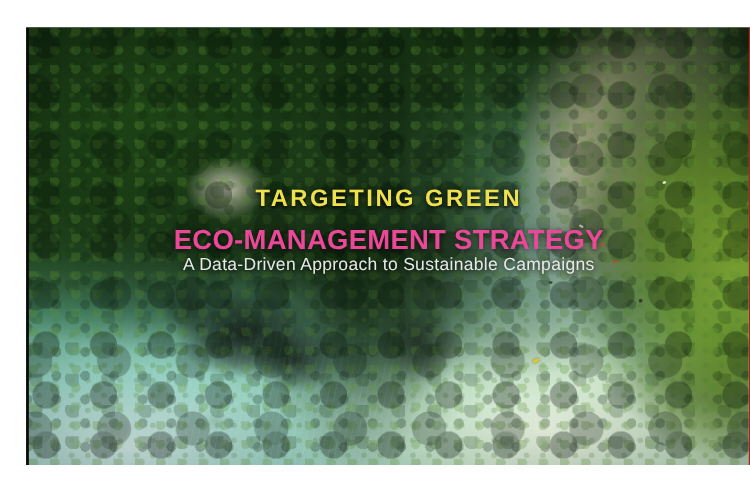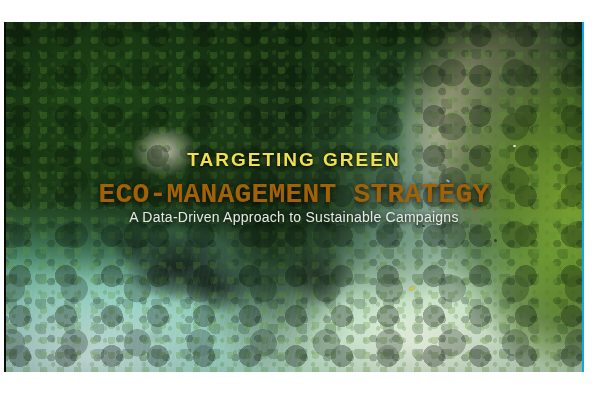--- a/index.html
+++ b/index.html
@@ -15,28 +15,28 @@
   #slide-root {
     position: relative;
     width: 600px;
     height: 400px;
     background: #ffffff;
   }
 
   
   .photo-frame {
     position: absolute;
-    left: 4px;
+    left: 21px;
     top: 22px;
     width: 580px;
     height: 350px;
     overflow: hidden;
     background: #0b1a0c;
     border-left: 2px solid #0a0a08;
-    border-right: 2px solid #0ea5e9;
+    border-right: 2px solid #b91c1c;
     box-sizing: border-box;
   }
 
   
 
   .layer {
     position: absolute;
     inset: 0;
     pointer-events: none;
   }
@@ -194,25 +194,25 @@
     font-size: 19px;
     letter-spacing: 2.0px;
     color: #efe04e;
     text-shadow: 0 1px 3px rgba(0,0,0,0.75), 0 0 10px rgba(0,0,0,0.45);
     line-height: 1.1;
     white-space: nowrap;
   }
 
   .headline {
     margin-top: 9px;
-    font-family: Liberation Mono, monospace;
+    font-family: Liberation Sans, sans-serif;
     font-weight: bold;
-    font-size: 28px;
+    font-size: 22px;
     letter-spacing: 0.2px;
-    color: #a16207;
+    color: #ec4899;
     text-shadow: 0 2px 5px rgba(0,0,0,0.62), 0 0 14px rgba(0,0,0,0.38);
     line-height: 1.05;
     white-space: nowrap;
   }
 
   .subhead {
     font-family: "Liberation Sans", sans-serif;
     font-weight: normal;
     font-size: 14px;
     letter-spacing: 0.25px;

